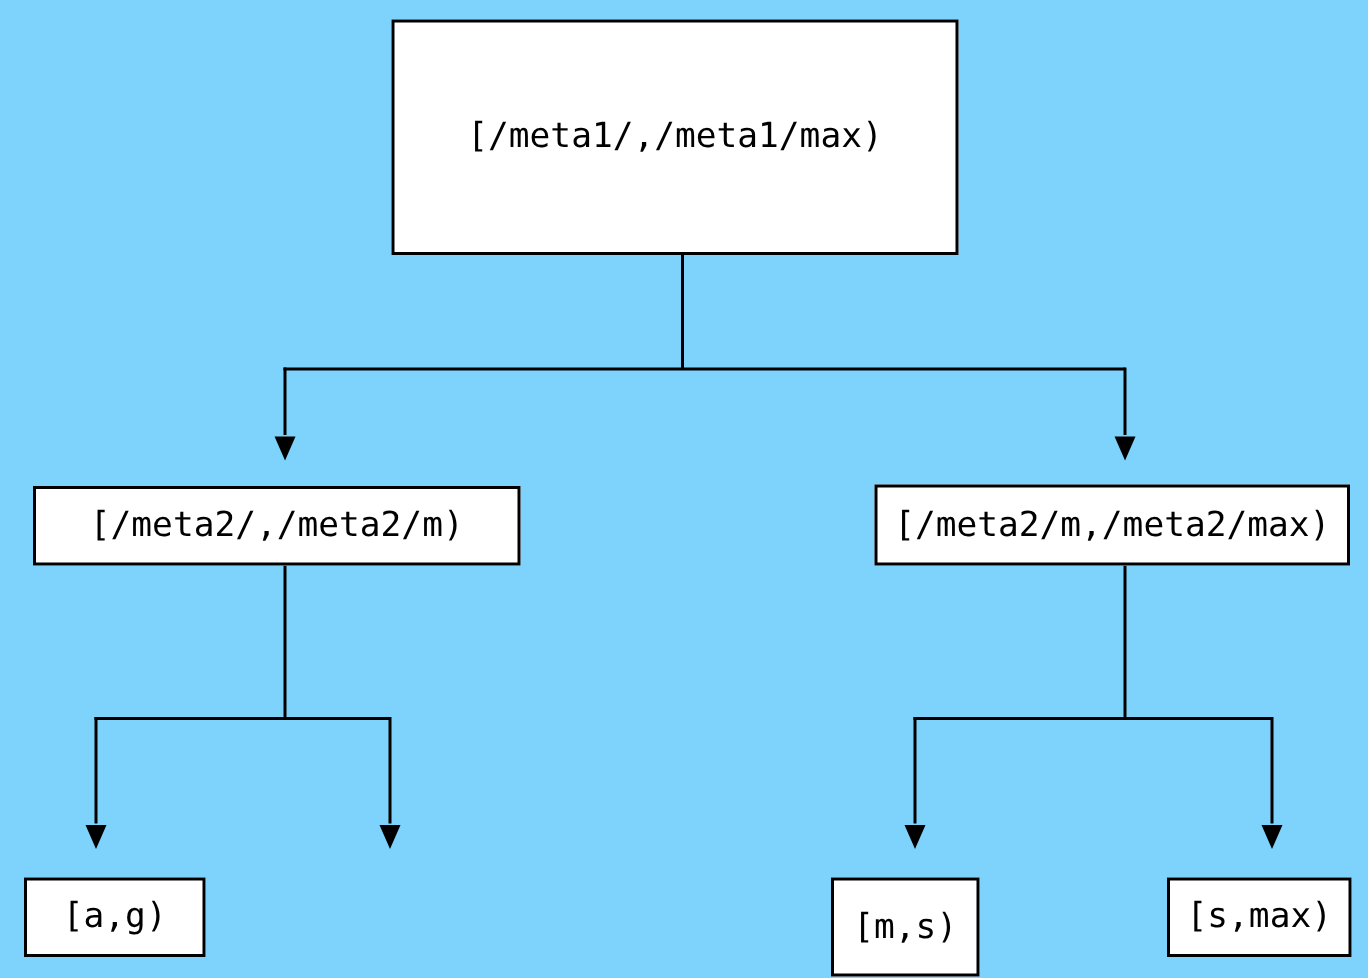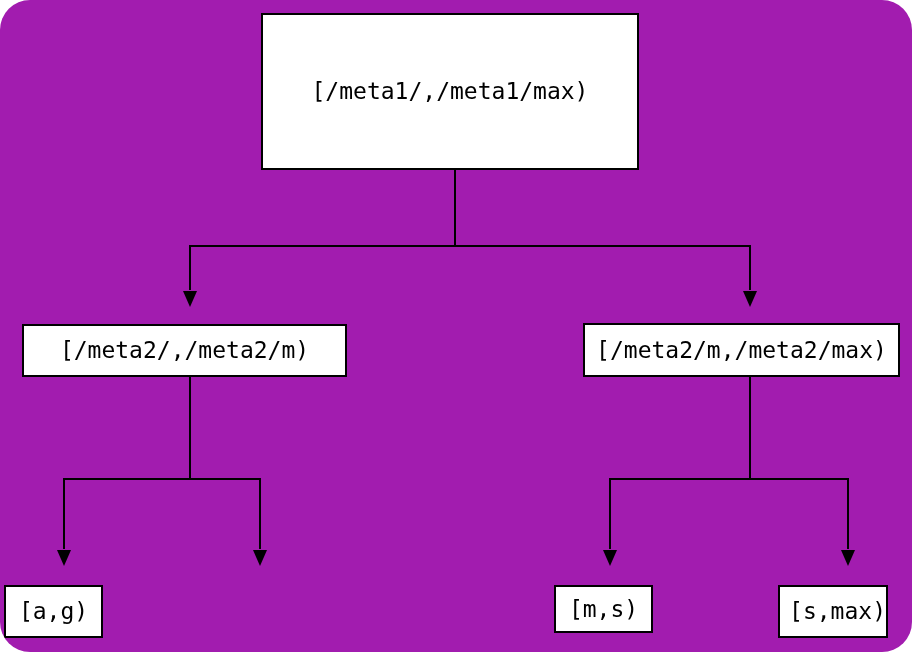--- a/index.html
+++ b/index.html
@@ -4,24 +4,23 @@
 <style>
   html, body {
     margin: 0;
     padding: 0;
     background: #ffffff;
   }
   .canvas {
     position: relative;
     width: 912px;
     height: 652px;
-    background: #a21caf;
+    background: #7dd3fc;
     font-family: "DejaVu Sans Mono", "Liberation Mono", monospace;
     overflow: hidden;
-    border-radius: 30px;
   }
   .edges {
     position: absolute;
     left: 0;
     top: 0;
     width: 912px;
     height: 652px;
   }
   .node {
     position: absolute;
@@ -32,24 +31,24 @@
     display: flex;
     align-items: center;
     justify-content: center;
     font-size: 23px;
     line-height: 1;
     white-space: nowrap;
   }
   .node-root   { left: 261px; top: 13px;  width: 378px; height: 157px; }
   .node-left   { left: 22px;  top: 324px; width: 325px; height: 53px; justify-content: center; }
   .node-right  { left: 583px; top: 323px; width: 317px; height: 54px; justify-content: center; }
-  .leaf-ll     { left: 4px;   top: 585px; width: 99px;  height: 53px; }
+  .leaf-ll     { left: 16px;   top: 585px; width: 121px;  height: 53px; }
   .leaf-lr     { left: 203px; top: 585px; width: 99px;  height: 53px; }
-  .leaf-rl     { left: 554px; top: 585px; width: 99px;  height: 48px; }
-  .leaf-rr     { left: 778px; top: 585px; width: 110px; height: 53px; justify-content: flex-end; }
+  .leaf-rl     { left: 554px; top: 585px; width: 99px;  height: 66px; }
+  .leaf-rr     { left: 778px; top: 585px; width: 123px; height: 53px; }
 </style>
 </head>
 <body>
 
 <div class="canvas">
 
   <svg class="edges" width="912" height="652" viewBox="0 0 912 652" xmlns="http://www.w3.org/2000/svg">
 
     <g stroke="#000000" stroke-width="2" fill="none">
       <path d="M455,170 V246"></path>

